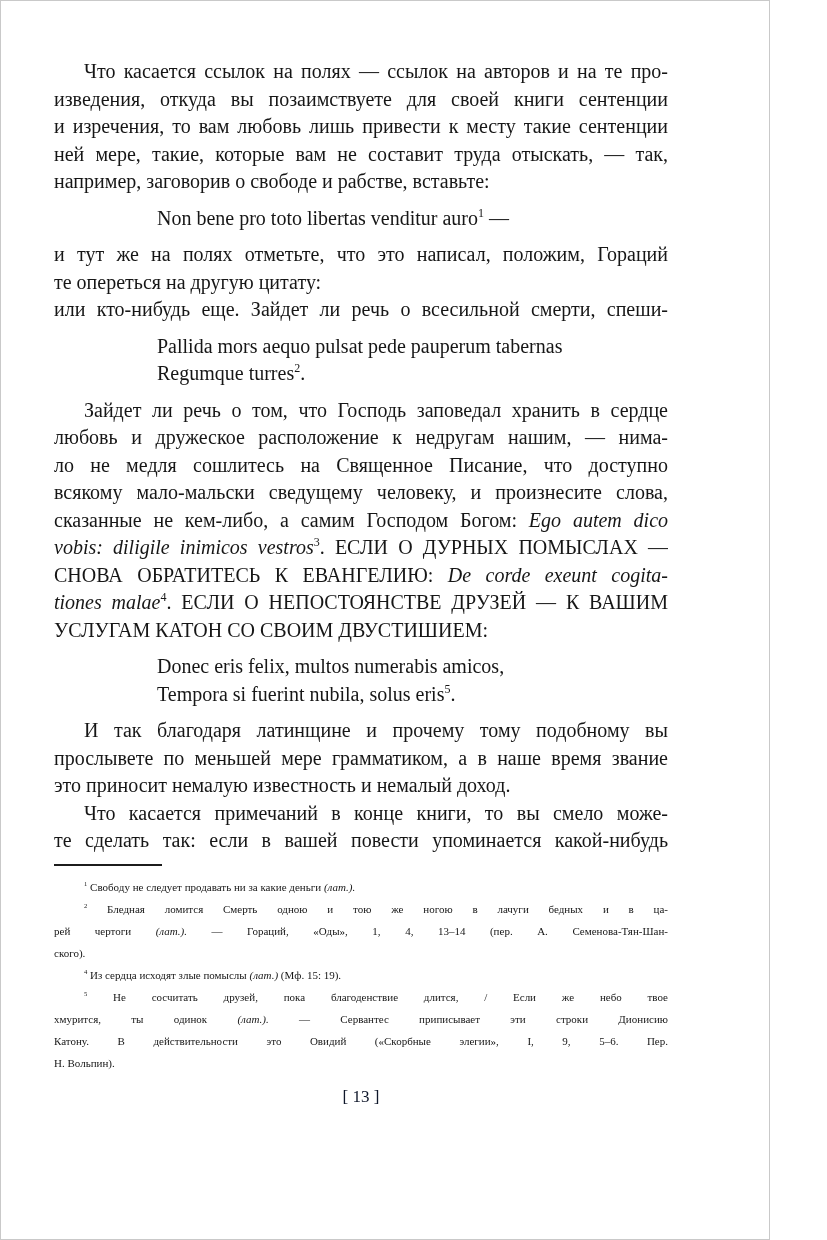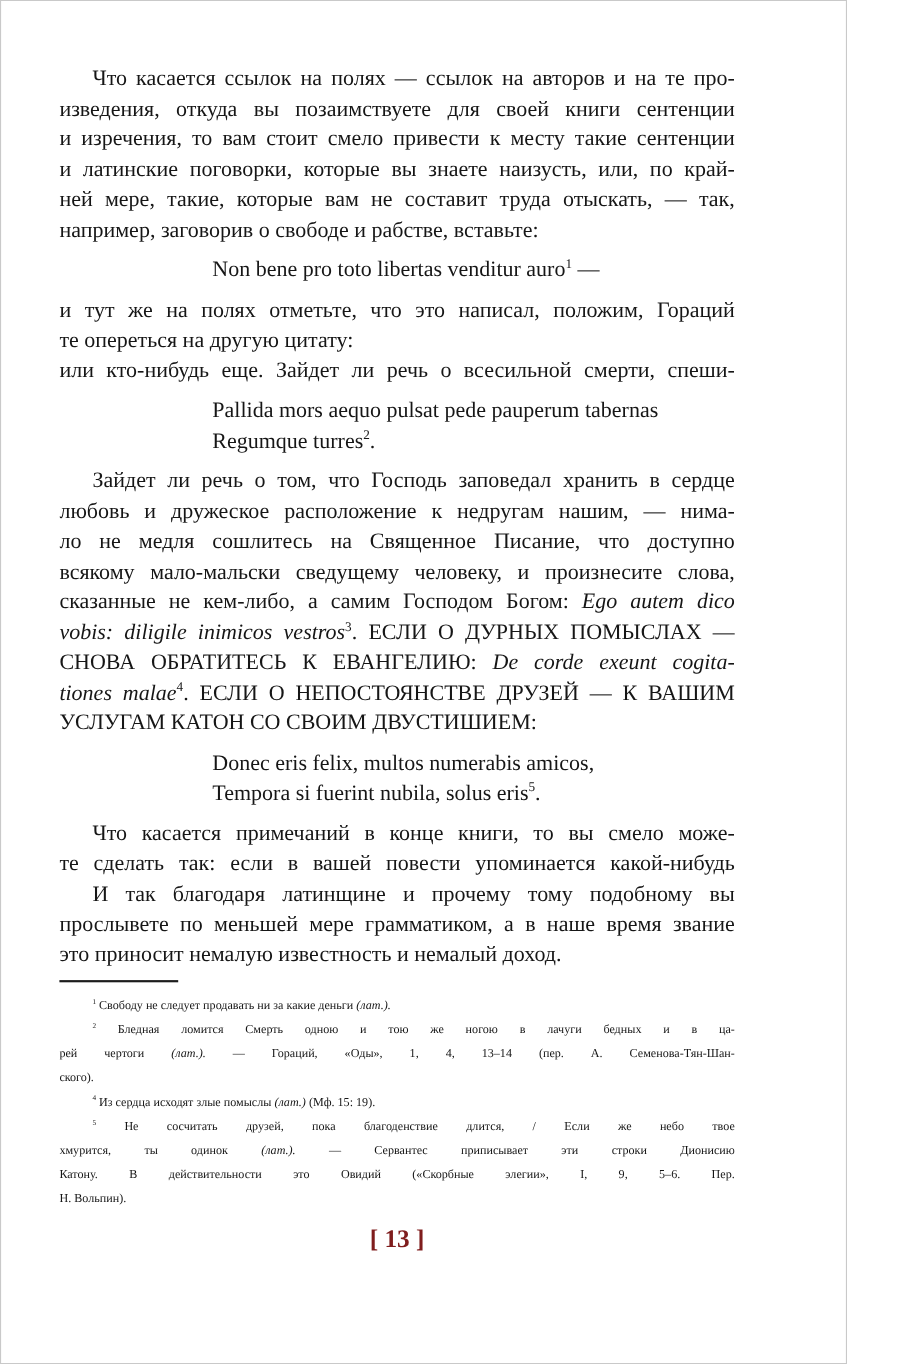--- a/index.html
+++ b/index.html
@@ -21,50 +21,48 @@
     text-align-last:justify;
     white-space:nowrap;
     overflow:hidden;
   }
   .ln.ind { text-indent:30px; }
   .ln.end { text-align-last:left; }
   .quote { margin:9px 0 9px 103px; }
   .quote .ln {
     text-align:right;
     text-align-last:left;
-    margin-left:36px;
   }
   sup { font-size:0.6em; line-height:0; vertical-align:super; }
   i { }
   .fnrule {
     width:108px;
     border:none;
     border-top:2px solid #1c1c1c;
     margin:9px 0 10px 0;
   }
   .fn .ln { font-size:11px; line-height:22px; }
   .fn .ln.ind { text-indent:30px; }
   .pageno {
     margin-top:13px;
     text-align:center;
-    font-size:23px;
-    font-weight:bold;
-    color:#7f1d1d;
+    font-size:17px;
+    font-weight:normal;
+    color:#0f172a;
   }
 </style>
 </head>
 <body>
 
 <div class="page">
 
   <div class="para">
     <div class="ln ind">Что касается ссылок на полях — ссылок на авторов и на те про-</div>
     <div class="ln">изведения, откуда вы позаимствуете для своей книги сентенции</div>
-    <div class="ln">и изречения, то вам стоит смело привести к месту такие сентенции</div>
-    <div class="ln">и латинские поговорки, которые вы знаете наизусть, или, по край-</div>
+    <div class="ln">и изречения, то вам любовь лишь привести к месту такие сентенции</div>
     <div class="ln">ней мере, такие, которые вам не составит труда отыскать, — так,</div>
     <div class="ln end">например, заговорив о свободе и рабстве, вставьте:</div>
   </div>
 
   <div class="quote">
     <div class="ln end"><span>Non bene pro toto libertas venditur auro</span><sup>1</sup><span> —</span></div>
   </div>
 
   <div class="para">
     <div class="ln">и тут же на полях отметьте, что это написал, положим, Гораций</div>
@@ -88,28 +86,28 @@
     <div class="ln"><i>tiones malae</i><sup>4</sup><span>. ЕСЛИ О НЕПОСТОЯНСТВЕ ДРУЗЕЙ — К ВАШИМ</span></div>
     <div class="ln end">УСЛУГАМ КАТОН СО СВОИМ ДВУСТИШИЕМ:</div>
   </div>
 
   <div class="quote">
     <div class="ln end">Donec eris felix, multos numerabis amicos,</div>
     <div class="ln end"><span>Tempora si fuerint nubila, solus eris</span><sup>5</sup><span>.</span></div>
   </div>
 
   <div class="para">
-    <div class="ln ind">Что касается примечаний в конце книги, то вы смело може-</div>
-    <div class="ln">те сделать так: если в вашей повести упоминается какой-нибудь</div>
+    <div class="ln ind">И так благодаря латинщине и прочему тому подобному вы</div>
+    <div class="ln">прослывете по меньшей мере грамматиком, а в наше время звание</div>
+    <div class="ln end">это приносит немалую известность и немалый доход.</div>
   </div>
 
   <div class="para">
-    <div class="ln ind">И так благодаря латинщине и прочему тому подобному вы</div>
-    <div class="ln">прослывете по меньшей мере грамматиком, а в наше время звание</div>
-    <div class="ln end">это приносит немалую известность и немалый доход.</div>
+    <div class="ln ind">Что касается примечаний в конце книги, то вы смело може-</div>
+    <div class="ln">те сделать так: если в вашей повести упоминается какой-нибудь</div>
   </div>
 
   <hr class="fnrule">
 
   <div class="fn">
     <div>
       <div class="ln ind end"><sup>1</sup><span> Свободу не следует продавать ни за какие деньги </span><i>(лат.).</i></div>
     </div>
     <div>
       <div class="ln ind"><sup>2</sup><span> Бледная ломится Смерть одною и тою же ногою в лачуги бедных и в ца-</span></div>

